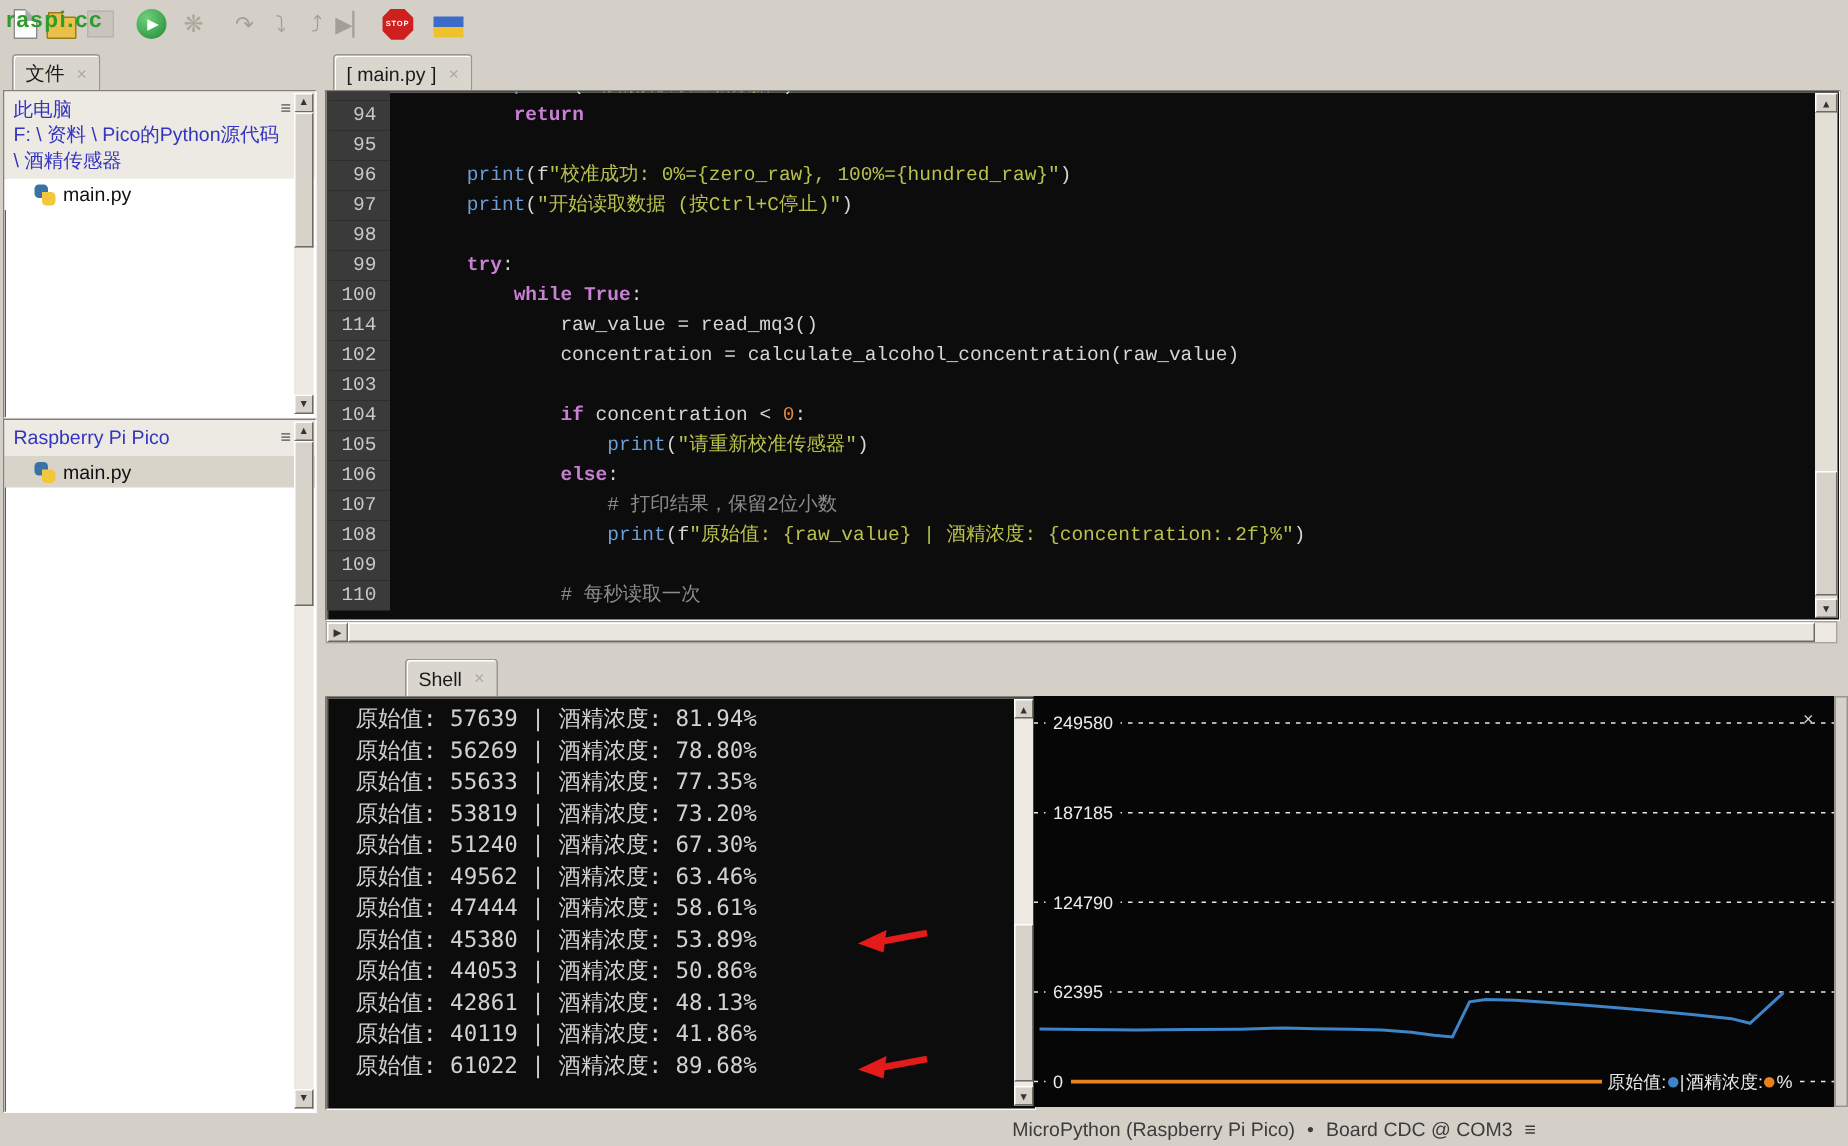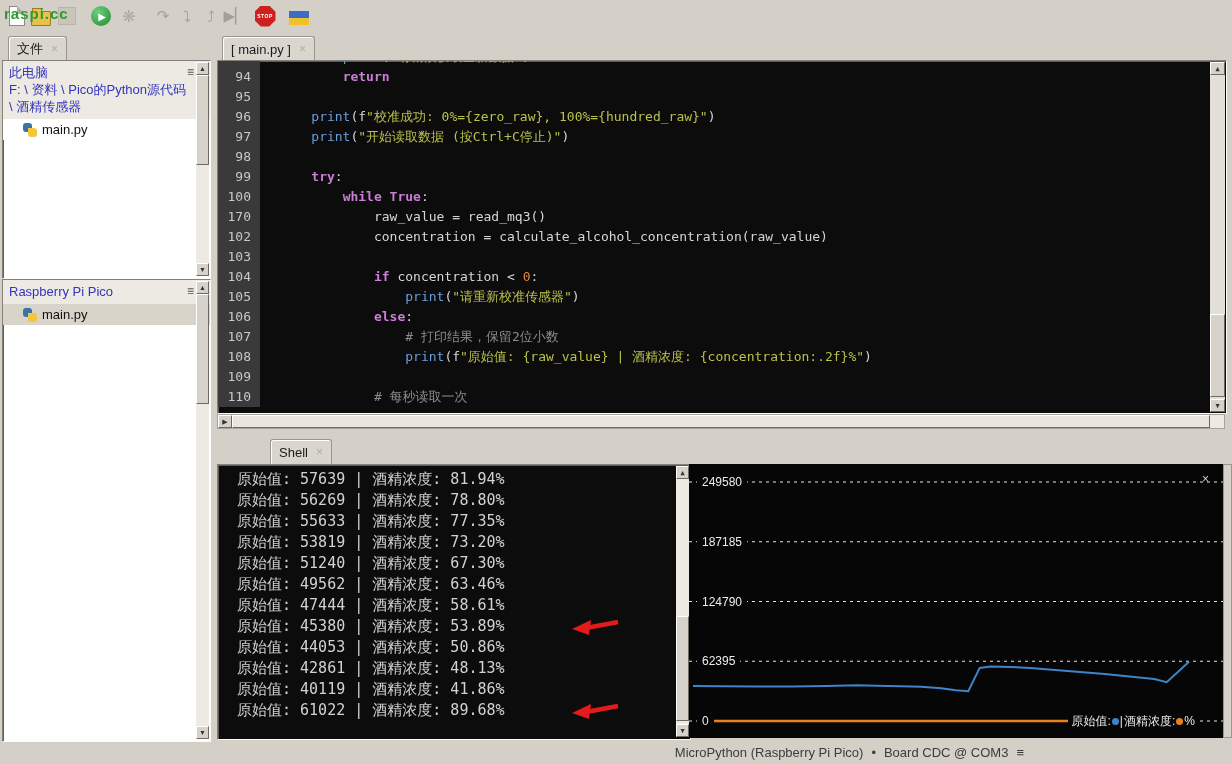--- a/index.html
+++ b/index.html
@@ -148,30 +148,30 @@
     <div class="sbtn" style="bottom:0">▼</div>
   </div>
 </div>
 
 <div class="tab" style="left:222px;top:36px;">
   <span>[ main.py ]</span>
   <span class="x">×</span>
 </div>
 
 <div class="abs sunken editor" style="left:217px;top:60px;width:1008px;height:352px;">
-  <div id="code-lines" style="margin-top:-14px;">
+  <div id="code-lines" style="margin-top:-14px;font-family:Liberation Mono, monospace;">
       <div class="code-line"><span class="lno">93</span><span class="ctext"><span class="tok-d">        </span><span class="tok-fn">print</span><span class="tok-d">(</span><span class="tok-s">"请稍候获取全新数据"</span><span class="tok-d">)</span></span></div>
       <div class="code-line"><span class="lno">94</span><span class="ctext"><span class="tok-d">        </span><span class="tok-k">return</span></span></div>
       <div class="code-line"><span class="lno">95</span><span class="ctext"></span></div>
       <div class="code-line"><span class="lno">96</span><span class="ctext"><span class="tok-d">    </span><span class="tok-fn">print</span><span class="tok-d">(f</span><span class="tok-s">"校准成功: 0%={zero_raw}, 100%={hundred_raw}"</span><span class="tok-d">)</span></span></div>
       <div class="code-line"><span class="lno">97</span><span class="ctext"><span class="tok-d">    </span><span class="tok-fn">print</span><span class="tok-d">(</span><span class="tok-s">"开始读取数据 (按Ctrl+C停止)"</span><span class="tok-d">)</span></span></div>
       <div class="code-line"><span class="lno">98</span><span class="ctext"></span></div>
       <div class="code-line"><span class="lno">99</span><span class="ctext"><span class="tok-d">    </span><span class="tok-k">try</span><span class="tok-d">:</span></span></div>
       <div class="code-line"><span class="lno">100</span><span class="ctext"><span class="tok-d">        </span><span class="tok-k">while</span><span class="tok-d"> </span><span class="tok-k">True</span><span class="tok-d">:</span></span></div>
-      <div class="code-line"><span class="lno">170</span><span class="ctext"><span class="tok-d">            raw_value = read_mq3()</span></span></div>
+      <div class="code-line"><span class="lno">114</span><span class="ctext"><span class="tok-d">            raw_value = read_mq3()</span></span></div>
       <div class="code-line"><span class="lno">102</span><span class="ctext"><span class="tok-d">            concentration = calculate_alcohol_concentration(raw_value)</span></span></div>
       <div class="code-line"><span class="lno">103</span><span class="ctext"></span></div>
       <div class="code-line"><span class="lno">104</span><span class="ctext"><span class="tok-d">            </span><span class="tok-k">if</span><span class="tok-d"> concentration &lt; </span><span class="tok-n">0</span><span class="tok-d">:</span></span></div>
       <div class="code-line"><span class="lno">105</span><span class="ctext"><span class="tok-d">                </span><span class="tok-fn">print</span><span class="tok-d">(</span><span class="tok-s">"请重新校准传感器"</span><span class="tok-d">)</span></span></div>
       <div class="code-line"><span class="lno">106</span><span class="ctext"><span class="tok-d">            </span><span class="tok-k">else</span><span class="tok-d">:</span></span></div>
       <div class="code-line"><span class="lno">107</span><span class="ctext"><span class="tok-d">                </span><span class="tok-c"># 打印结果，保留2位小数</span></span></div>
       <div class="code-line"><span class="lno">108</span><span class="ctext"><span class="tok-d">                </span><span class="tok-fn">print</span><span class="tok-d">(f</span><span class="tok-s">"原始值: {raw_value} | 酒精浓度: {concentration:.2f}%"</span><span class="tok-d">)</span></span></div>
       <div class="code-line"><span class="lno">109</span><span class="ctext"></span></div>
       <div class="code-line"><span class="lno">110</span><span class="ctext"><span class="tok-d">            </span><span class="tok-c"># 每秒读取一次</span></span></div>
     </div>

